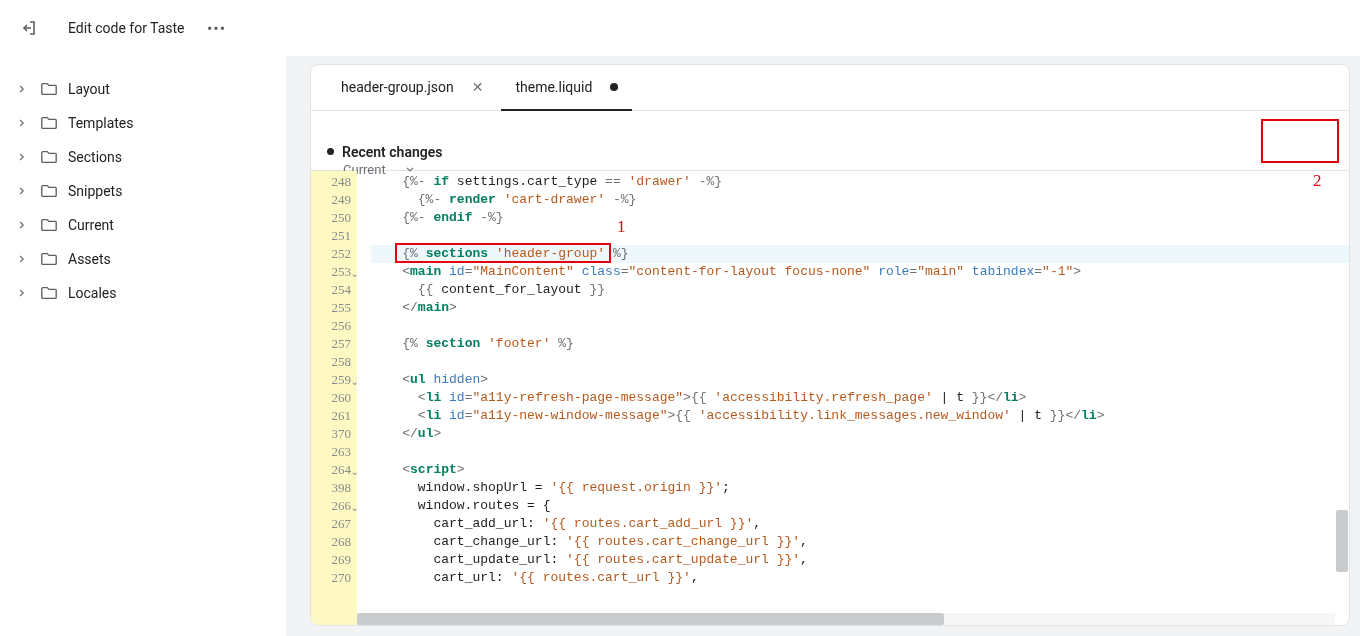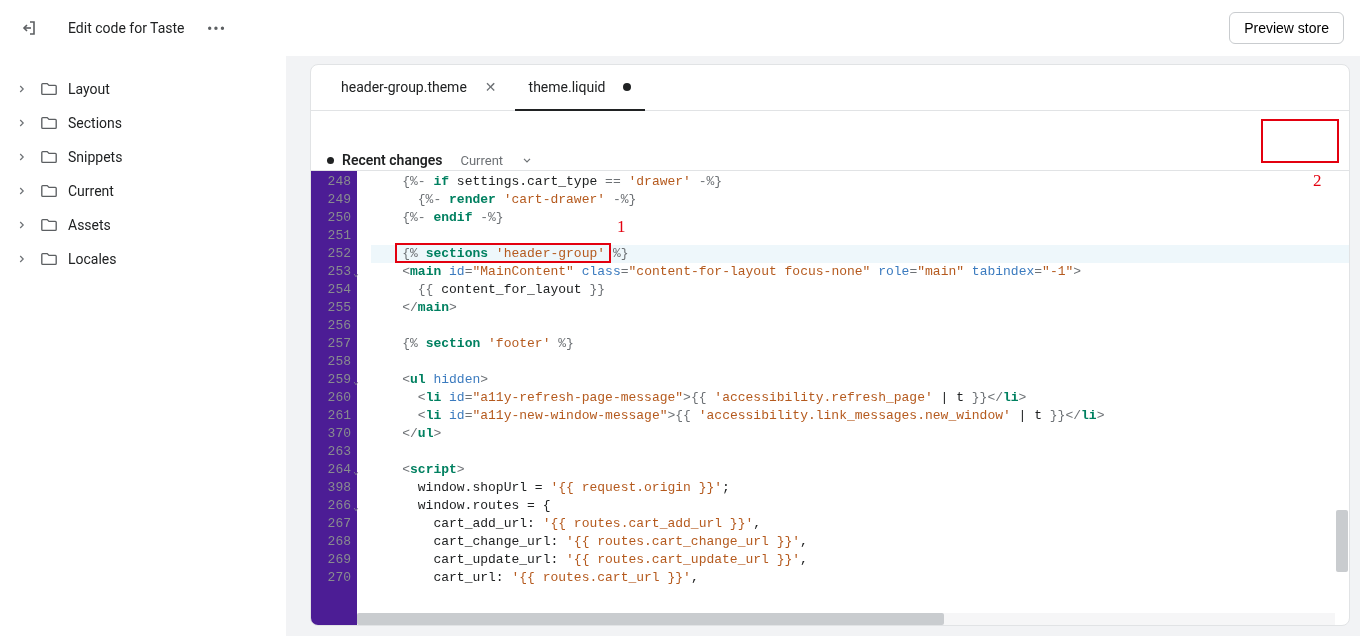--- a/index.html
+++ b/index.html
@@ -28,32 +28,32 @@
 .editor-pane { flex: 1; padding: 8px 10px 10px 24px; background: #f2f3f5; display: flex; flex-direction: column; min-width: 0; }
 .editor-box { background: #fff; border: 1px solid #e1e3e5; border-radius: 8px; flex: 1; display: flex; flex-direction: column; min-width: 0; overflow: hidden; }
 
 .tabs { display: flex; align-items: center; height: 46px; padding: 0 16px; border-bottom: 1px solid #e1e3e5; gap: 4px; }
 .tab { display: flex; align-items: center; height: 46px; padding: 0 14px; gap: 18px; font-size: 14px; color: #202223; cursor: pointer; border-bottom: 2px solid transparent; }
 .tab.active { border-bottom-color: #202223; }
 .tab-close { color: #6d7175; font-size: 14px; cursor: pointer; }
 .tab-dot { width: 8px; height: 8px; border-radius: 50%; background: #202223; display: inline-block; }
 
 .toolbar { display: flex; align-items: center; height: 60px; padding: 0 16px; border-bottom: 1px solid #e1e3e5; }
-.toolbar-left { display: flex; gap: 2px; margin-top: 39px; }
+.toolbar-left { display: flex; flex-direction: column; gap: 2px; margin-top: 39px; }
 .recent-row { display: flex; align-items: center; gap: 8px; font-weight: 600; font-size: 14px; }
 .recent-dot { width: 7px; height: 7px; border-radius: 50%; background: #202223; display: inline-block; }
 .current-row { display: flex; align-items: center; gap: 18px; font-size: 13px; color: #6d7175; margin-left: 16px; }
 .toolbar-right { margin-left: auto; display: flex; align-items: center; gap: 8px; }
 .btn-group { display: flex; }
 .btn-group .btn { border-radius: 6px 0 0 6px; }
 .btn-group .btn.caret { border-left: none; border-radius: 0 6px 6px 0; padding: 7px 8px; }
 .btn-dark { background: #202223; color: #fff; border: 1px solid #202223; border-radius: 6px; padding: 7px 16px; font-size: 14px; cursor: pointer; }
 
 .code-area { flex: 1; display: flex; position: relative; overflow: hidden; font-family: "SFMono-Regular", Consolas, "Liberation Mono", Menlo, monospace; font-size: 13px; }
-.gutter { width: 46px; background: #4c1d95; color: #898c8f; text-align: right; padding-right: 6px; user-select: none; line-height: 18px; padding-top: 2px; }
+.gutter { width: 46px; background: #fef9c3; color: #898c8f; text-align: right; padding-right: 6px; user-select: none; line-height: 18px; padding-top: 2px; font-family: Liberation Serif, serif; }
 .gutter .ln { height: 18px; position: relative; }
 .fold-mark { position: absolute; right: -8px; top: 2px; color: #898c8f; font-size: 10px; }
 .code { flex: 1; padding-left: 14px; padding-top: 2px; line-height: 18px; white-space: pre; overflow: hidden; }
 .code-line { height: 18px; }
 .code-line.hl { background: #eef7fb; }
 .t-punc { color: #6d7175; }
 .t-tag { color: #008060; font-weight: 700; }
 .t-str { color: #b55a1e; }
 .t-attr { color: #3b7bbf; }
 .t-op { color: #6d7175; }
@@ -77,40 +77,50 @@
     <span class="icon-btn">
       <svg width="20" height="20" viewBox="0 0 20 20" fill="none" stroke="currentColor" stroke-width="1.6">
           <path d="M12 4h4v12h-4"></path>
           <path d="M9 7l-3 3 3 3"></path>
           <path d="M6 10h7"></path>
         </svg>
     </span>
     <span class="topbar-title">Edit code for Taste</span>
     <span class="icon-btn dots-icon">•••</span>
   </div>
-  <div class="topbar-right">
-    <button class="btn">Preview store</button>
-  </div>
 </div>
 
 <div class="main-wrap">
   <div class="sidebar">
     <div class="tree" id="tree-root">
         <div class="tree-item">
     <span class="chev">
             <svg width="12" height="12" viewBox="0 0 20 20" fill="none" stroke="currentColor" stroke-width="2">
               <path d="M7 5l5 5-5 5"></path>
             </svg>
           </span>
     <span class="folder-ic">
             <svg width="18" height="18" viewBox="0 0 20 20" fill="none" stroke="currentColor" stroke-width="1.5">
               <path d="M2 5a1 1 0 011-1h5l2 2h7a1 1 0 011 1v8a1 1 0 01-1 1H3a1 1 0 01-1-1V5z"></path>
             </svg>
           </span>
     <span class="tree-label">Layout</span>
+        </div>
+        <div class="tree-item">
+    <span class="chev">
+            <svg width="12" height="12" viewBox="0 0 20 20" fill="none" stroke="currentColor" stroke-width="2">
+              <path d="M7 5l5 5-5 5"></path>
+            </svg>
+          </span>
+    <span class="folder-ic">
+            <svg width="18" height="18" viewBox="0 0 20 20" fill="none" stroke="currentColor" stroke-width="1.5">
+              <path d="M2 5a1 1 0 011-1h5l2 2h7a1 1 0 011 1v8a1 1 0 01-1 1H3a1 1 0 01-1-1V5z"></path>
+            </svg>
+          </span>
+    <span class="tree-label">Templates</span>
         </div>
         <div class="tree-item">
     <span class="chev">
             <svg width="12" height="12" viewBox="0 0 20 20" fill="none" stroke="currentColor" stroke-width="2">
               <path d="M7 5l5 5-5 5"></path>
             </svg>
           </span>
     <span class="folder-ic">
             <svg width="18" height="18" viewBox="0 0 20 20" fill="none" stroke="currentColor" stroke-width="1.5">
               <path d="M2 5a1 1 0 011-1h5l2 2h7a1 1 0 011 1v8a1 1 0 01-1 1H3a1 1 0 01-1-1V5z"></path>
@@ -170,21 +180,21 @@
           </span>
     <span class="tree-label">Locales</span>
         </div>
       </div>
   </div>
 
   <div class="editor-pane">
     <div class="editor-box">
       <div class="tabs" id="tabs-root">
           <div class="tab">
-            <span>header-group.theme</span>
+            <span>header-group.json</span>
             <span class="tab-close">✕</span>
           </div>
           <div class="tab active">
             <span>theme.liquid</span>
             <span class="tab-dot"></span>
           </div>
         </div>
 
       <div class="toolbar">
         <div class="toolbar-left">

